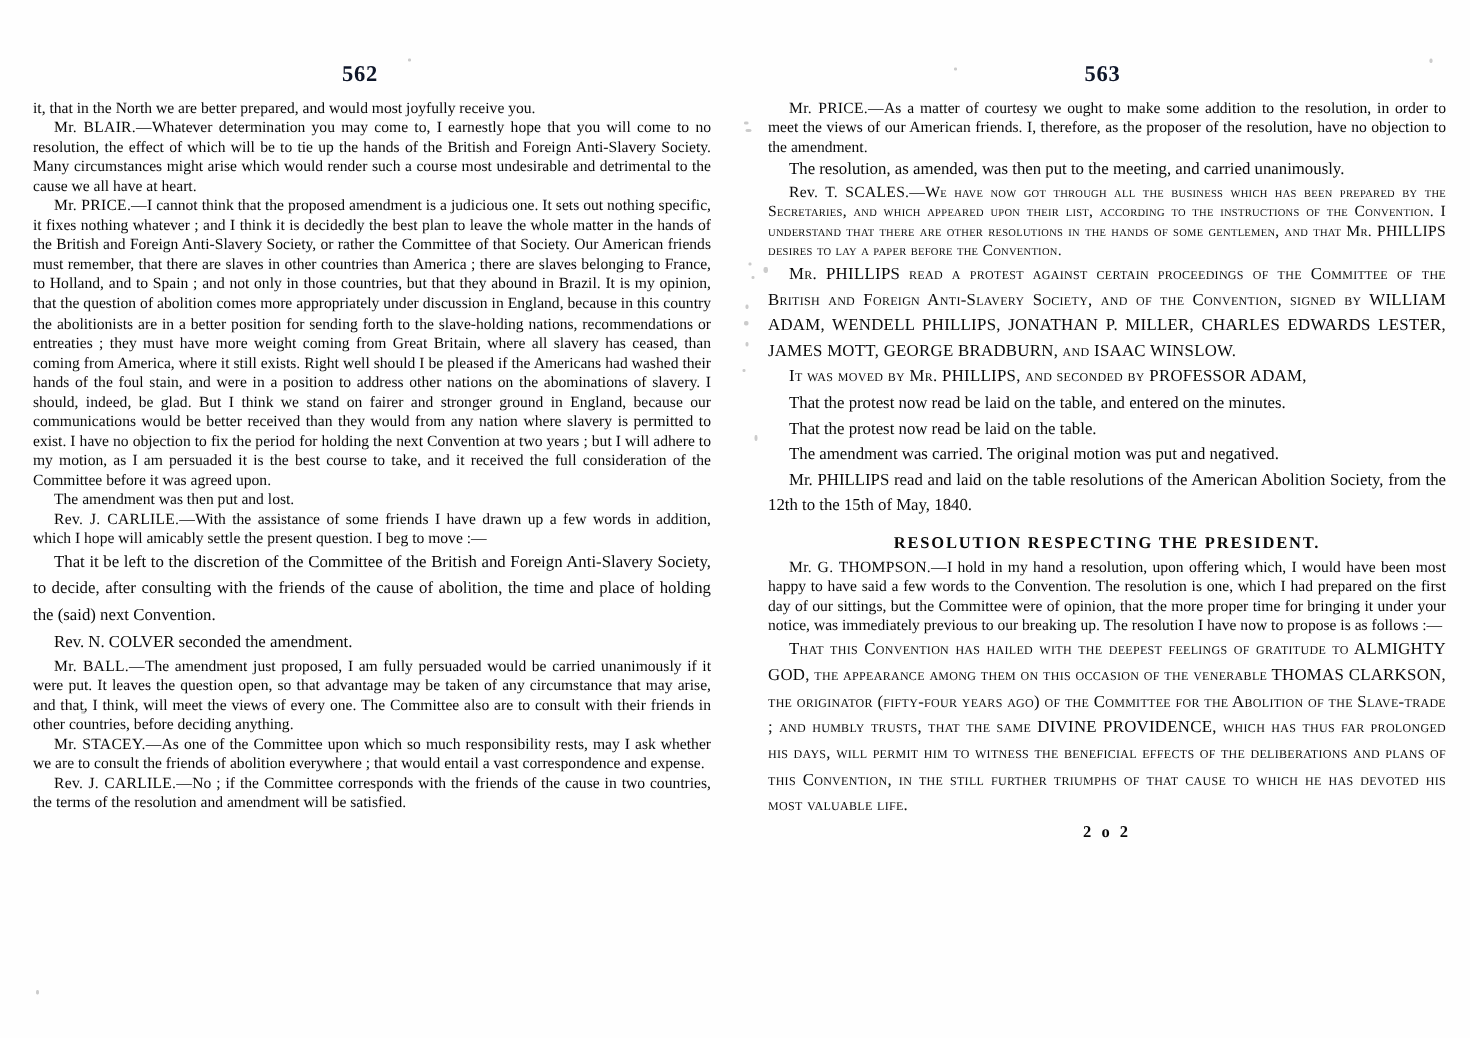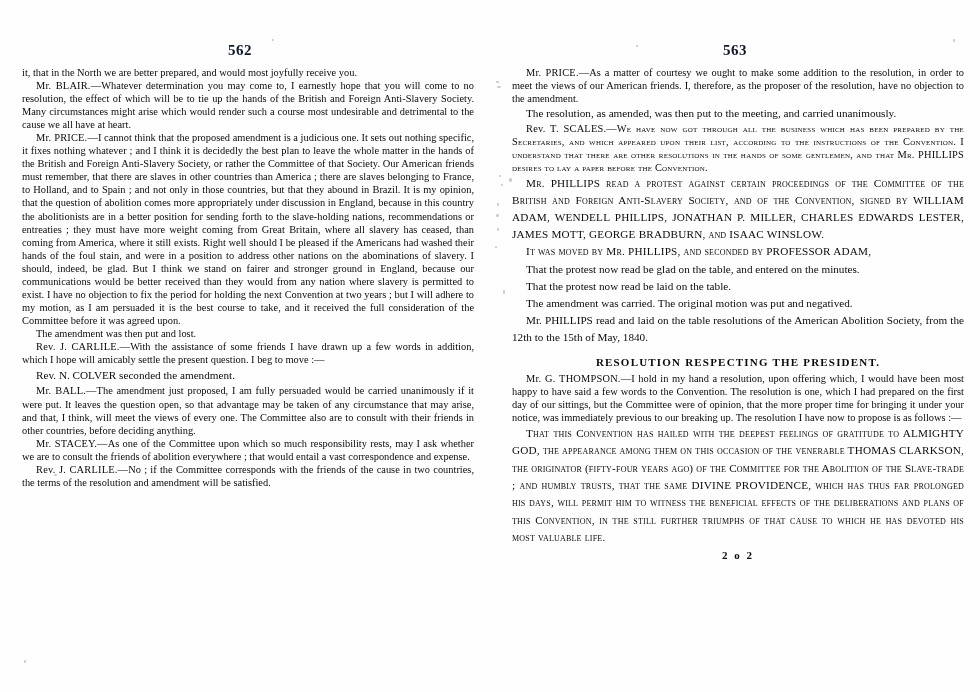--- a/index.html
+++ b/index.html
@@ -151,20 +151,23 @@
       <p>
         <span class="caps">Mr. PRICE.—</span><span>I cannot think that the proposed amendment is a judicious one. It sets out nothing specific, it fixes nothing whatever ; and I think it is decidedly the best plan to leave the whole matter in the hands of the British and Foreign Anti-Slavery Society, or rather the Committee of that Society. Our American friends must remember, that there are slaves in other countries than America ; there are slaves belonging to France, to Holland, and to Spain ; and not only in those countries, but that they abound in Brazil. It is my opinion, that the question of abolition comes more appropriately under discussion in England, because in this country the abolitionists are in a better position for sending forth to the slave-holding nations, recommendations or entreaties ; they must have more weight coming from Great Britain, where all slavery has ceased, than coming from America, where it still exists. Right well should I be pleased if the Americans had washed their hands of the foul stain, and were in a position to address other nations on the abominations of slavery. I should, indeed, be glad. But I think we stand on fairer and stronger ground in England, because our communications would be better received than they would from any nation where slavery is permitted to exist. I have no objection to fix the period for holding the next Convention at two years ; but I will adhere to my motion, as I am persuaded it is the best course to take, and it received the full consideration of the Committee before it was agreed upon.</span>
       </p>
       <p>
         <span>The amendment was then put and lost.</span>
       </p>
       <p>
         <span class="caps">Rev. J. CARLILE.—</span><span>With the assistance of some friends I have drawn up a few words in addition, which I hope will amicably settle the present question. I beg to move :—</span>
       </p>
       <p class="resolution">
+        <span>That it be left to the discretion of the Committee of the British and Foreign Anti-Slavery Society, to decide, after consulting with the friends of the cause of abolition, the time and place of holding the (said) next Convention.</span>
+      </p>
+      <p class="resolution">
         <span>Rev. N. COLVER seconded the amendment.</span>
       </p>
       <p>
         <span class="caps">Mr. BALL.—</span><span>The amendment just proposed, I am fully persuaded would be carried unanimously if it were put. It leaves the question open, so that advantage may be taken of any circumstance that may arise, and that, I think, will meet the views of every one. The Committee also are to consult with their friends in other countries, before deciding anything.</span>
       </p>
       <p>
         <span class="caps">Mr. STACEY.—</span><span>As one of the Committee upon which so much responsibility rests, may I ask whether we are to consult the friends of abolition everywhere ; that would entail a vast correspondence and expense.</span>
       </p>
       <p>
         <span class="caps">Rev. J. CARLILE.—</span><span>No ; if the Committee corresponds with the friends of the cause in two countries, the terms of the resolution and amendment will be satisfied.</span>
@@ -181,21 +184,21 @@
       <p>
         <span class="caps">Rev. T. SCALES.—</span><span class="sc">We have now got through all the business which has been prepared by the Secretaries, and which appeared upon their list, according to the instructions of the Convention. I understand that there are other resolutions in the hands of some gentlemen, and that Mr. PHILLIPS desires to lay a paper before the Convention.</span>
       </p>
       <p class="statement">
         <span class="sc">Mr. PHILLIPS read a protest against certain proceedings of the Committee of the British and Foreign Anti-Slavery Society, and of the Convention, signed by WILLIAM ADAM, WENDELL PHILLIPS, JONATHAN P. MILLER, CHARLES EDWARDS LESTER, JAMES MOTT, GEORGE BRADBURN, and ISAAC WINSLOW.</span>
       </p>
       <p class="statement">
         <span class="sc">It was moved by Mr. PHILLIPS, and seconded by PROFESSOR ADAM,</span>
       </p>
       <p class="statement">
-        <span>That the protest now read be glad on the table, and entered on the minutes.</span>
+        <span>That the protest now read be laid on the table, and entered on the minutes.</span>
       </p>
       <p class="statement">
         <span>That the protest now read be laid on the table.</span>
       </p>
       <p class="statement">
         <span>The amendment was carried. The original motion was put and negatived.</span>
       </p>
       <p class="statement">
         <span>Mr. PHILLIPS read and laid on the table resolutions of the American Abolition Society, from the 12th to the 15th of May, 1840.</span>
       </p>

